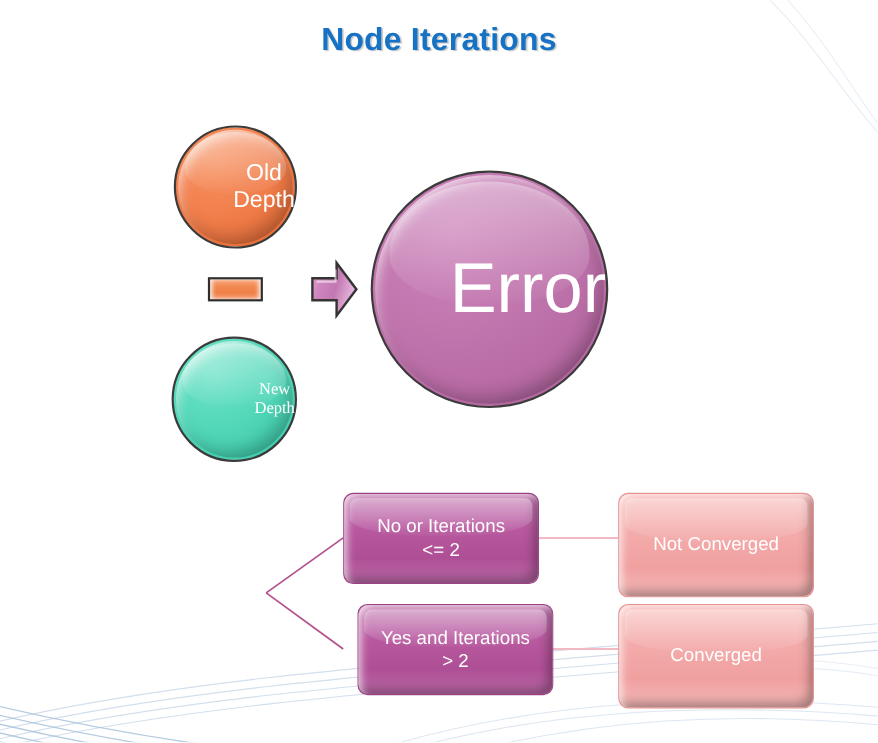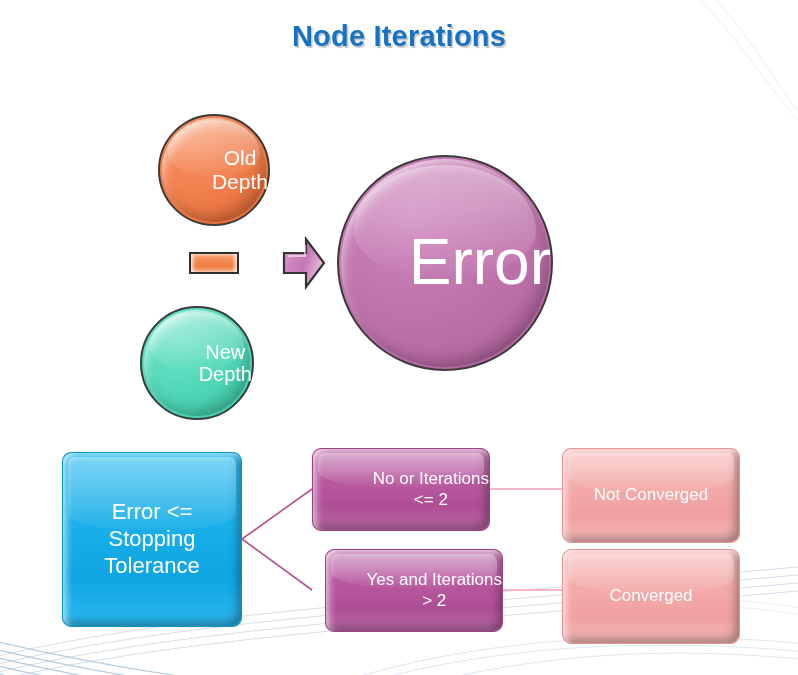--- a/index.html
+++ b/index.html
@@ -78,25 +78,26 @@
   }
 
   #circle-old {
     left: 158px; top: 114px;
     width: 112px; height: 112px;
     background: radial-gradient(circle at 32% 26%, #f79262 0%, #f2814f 42%, #e8713c 78%, #dc6431 100%);
     border: 2px solid #3b3b3b;
     font-size: 21px;
   }
   #circle-new {
-    left: 140px; top: 306px;
+    left: 156px; top: 306px;
     width: 114px; height: 114px;
     background: radial-gradient(circle at 32% 26%, #72e3c9 0%, #55d9ba 42%, #44cfae 78%, #34c3a2 100%);
     border: 2px solid #3b3b3b;
-    font-size: 20px;
+    font-size: 15px;
+    font-family: Liberation Serif, serif;
   }
   #circle-error {
     left: 337px; top: 155px;
     width: 216px; height: 216px;
     background: radial-gradient(circle at 34% 26%, #cc83bb 0%, #c277af 38%, #b76aa3 72%, #a95f97 100%);
     border: 2px solid #3b3b3b;
     font-size: 64px;
   }
 
   
@@ -160,21 +161,20 @@
     width: 180px; height: 175px;
     background: linear-gradient(to bottom, #35bdf0 0%, #19aee8 45%, #0fa5e2 72%, #2cb8ee 100%);
     font-size: 22px;
     border: 1px solid #0b92ca;
   }
   #box-no-iter, #box-yes-iter {
     width: 178px; height: 83px;
     background: linear-gradient(to bottom, #c681b6 0%, #b8589f 40%, #ae4f95 72%, #bd6aa9 100%);
     font-size: 17px;
     border: 1px solid #9c4283;
-    justify-content: flex-end;
   }
   #box-no-iter  { left: 312px; top: 448px; }
   #box-yes-iter { left: 325px; top: 549px; }
 
   #box-not-converged, #box-converged {
     width: 178px; height: 95px;
     background: linear-gradient(to bottom, #f8bfbd 0%, #f3abaa 40%, #efa09f 72%, #f5b9b8 100%);
     font-size: 17px;
     border: 1px solid #e79392;
   }
@@ -257,25 +257,20 @@
     <path d="M 3 19 L 25 19 L 25 5 L 43 29 L 25 53 L 25 39 L 3 39 Z" fill="url(#arrGrad)" stroke="#343434" stroke-width="2.2" stroke-linejoin="miter"></path>
     <path d="M 7 22 L 24 22 L 24 11" fill="none" stroke="rgba(255,255,255,0.55)" stroke-width="2"></path>
   </svg>
 
   <div class="circle" id="circle-error">
     <span class="rim"></span>
     <span class="gloss"></span>
     <span class="clabel">Error</span>
   </div>
 
-  <div class="flowbox" id="box-condition">
-    <span class="bbevel"></span>
-    <span class="bgloss"></span>
-    <span class="blabel"><span>Error &lt;=</span><br><span>Stopping</span><br><span>Tolerance</span></span>
-  </div>
 
   <div class="flowbox" id="box-no-iter">
     <span class="bbevel"></span>
     <span class="bgloss"></span>
     <span class="blabel"><span>No or Iterations</span><br><span>&lt;= 2</span></span>
   </div>
 
   <div class="flowbox" id="box-yes-iter">
     <span class="bbevel"></span>
     <span class="bgloss"></span>

